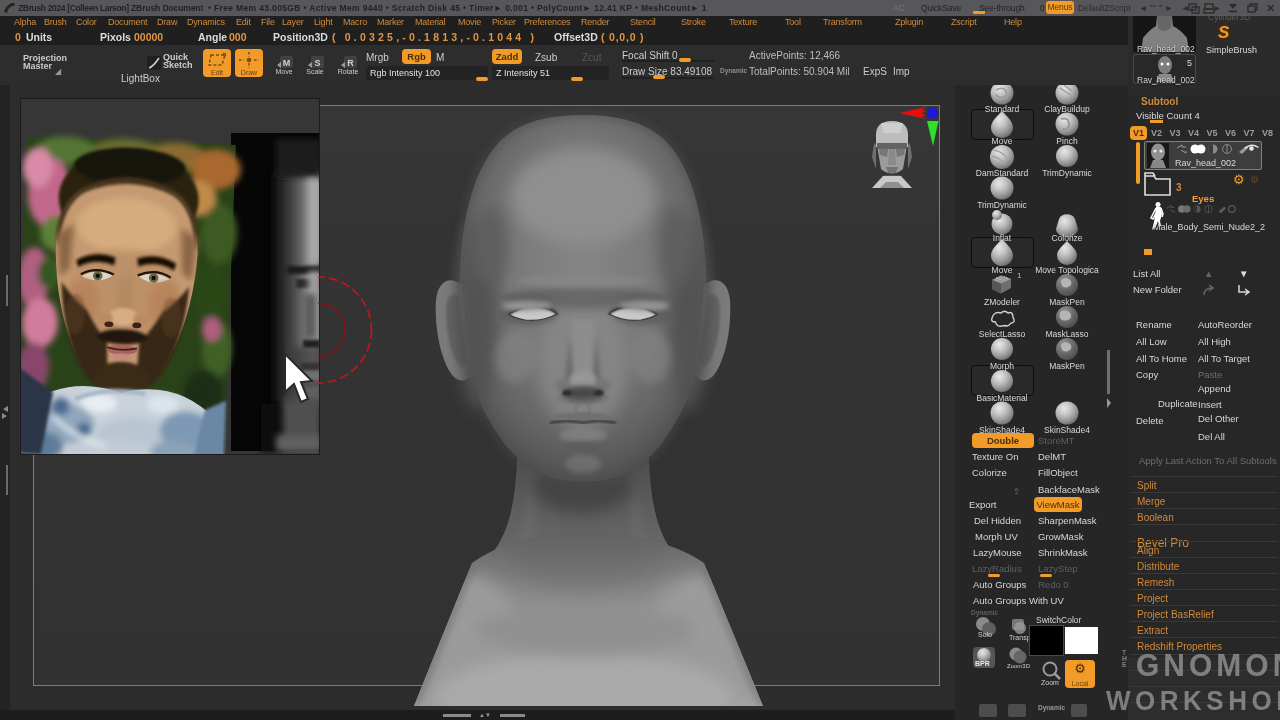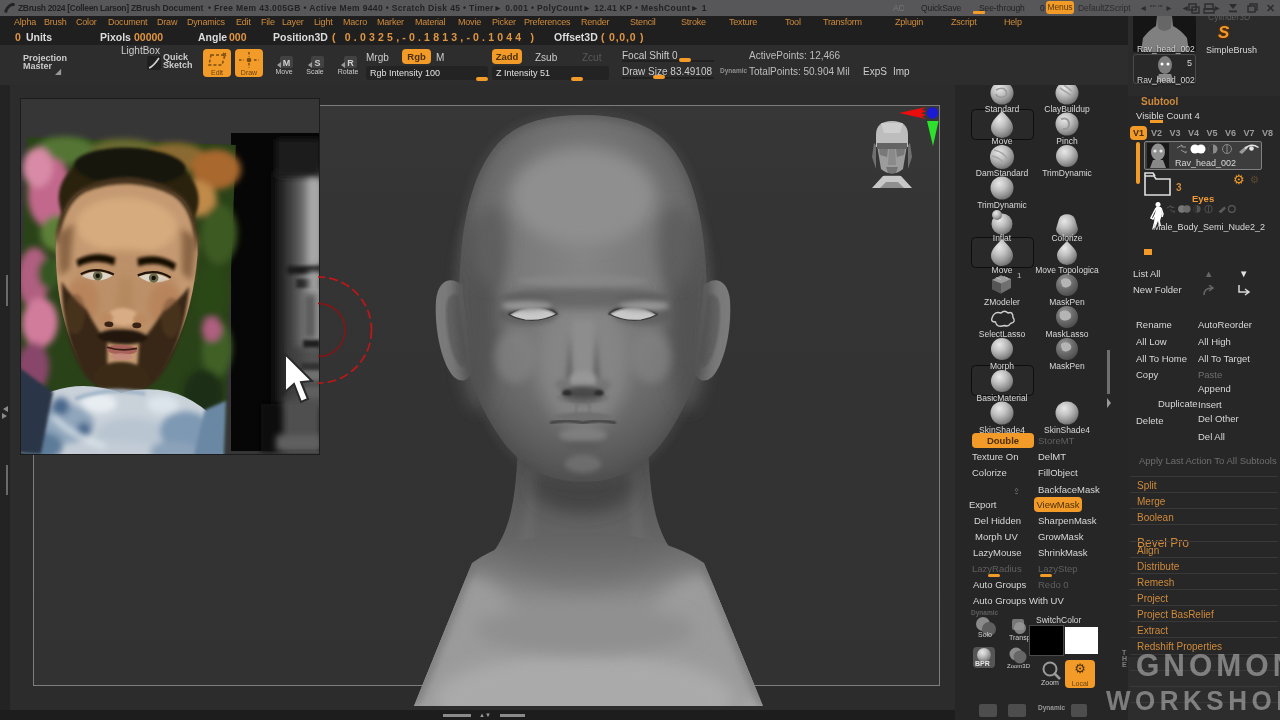--- a/index.html
+++ b/index.html
@@ -112,21 +112,21 @@
     <span style="left:198px">Angle </span>
       <span style="left:229px" class="o">000</span>
     <span style="left:273px">Position3D </span>
       <span class="o" style="left:332px;letter-spacing:3.2px;">( 0.0325,-0.1813,-0.1044 )</span>
     <span style="left:554px">Offset3D </span>
       <span class="o" style="left:601px;letter-spacing:0.8px;">( 0,0,0 )</span>
   </div>
   <div class="abs" id="toolbar">
     <div class="tlabel" style="left:23px;top:10px;font-size:9px;font-weight:bold;line-height:7.5px;">Projection<br>Master</div>
     <div class="tlabel" style="left:55px;top:22px;color:#999;font-size:8px;">◢</div>
-    <div class="tlabel" style="left:86px;top:0;padding-left:35px;">LightBox</div>
+    <div class="tlabel" style="left:86px;top:28px;padding-left:35px;">LightBox</div>
     <svg style="position:absolute;left:147px;top:11px" width="14" height="14" viewBox="0 0 14 14">
         <rect x="0" y="0" width="14" height="14" rx="2" fill="#1f1f1f"></rect>
         <path d="M2 12 C5 11 8 8 12 2" stroke="#cfcfcf" stroke-width="1.6" fill="none"></path>
       </svg>
     <div class="tlabel" style="left:163px;top:9px;font-size:9px;font-weight:bold;line-height:7.5px;">Quick<br>Sketch</div>
     <div class="obtn" style="left:203px;top:4px;width:28px;height:28px;">
       <svg width="28" height="22" viewBox="0 0 28 22">
           <g stroke="#7a4d10" stroke-width="1.5" fill="none">
             <path d="M8 6 L22 6 L19 16 L6 16 Z" stroke-dasharray="3 2"></path>
             <path d="M20 4 l3 3 M23 4 l-3 3" stroke-width="1.2"></path>

